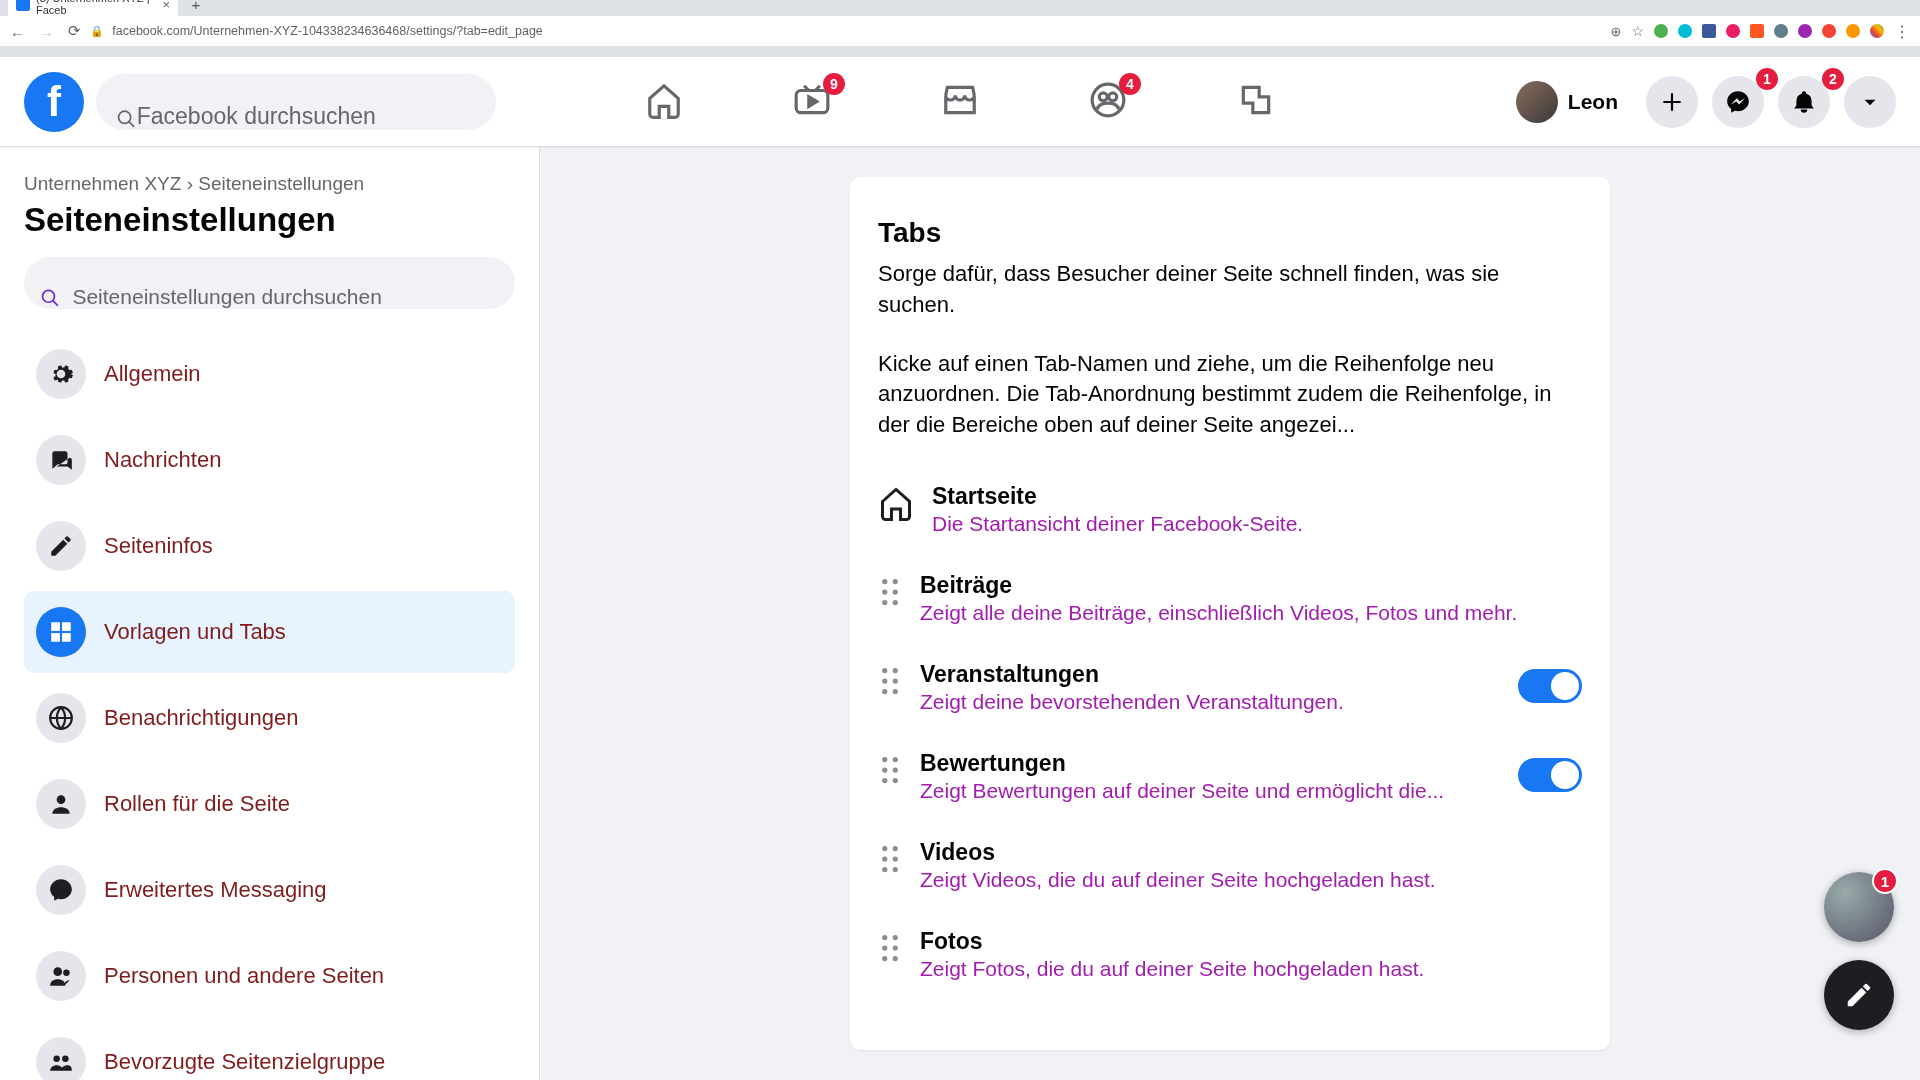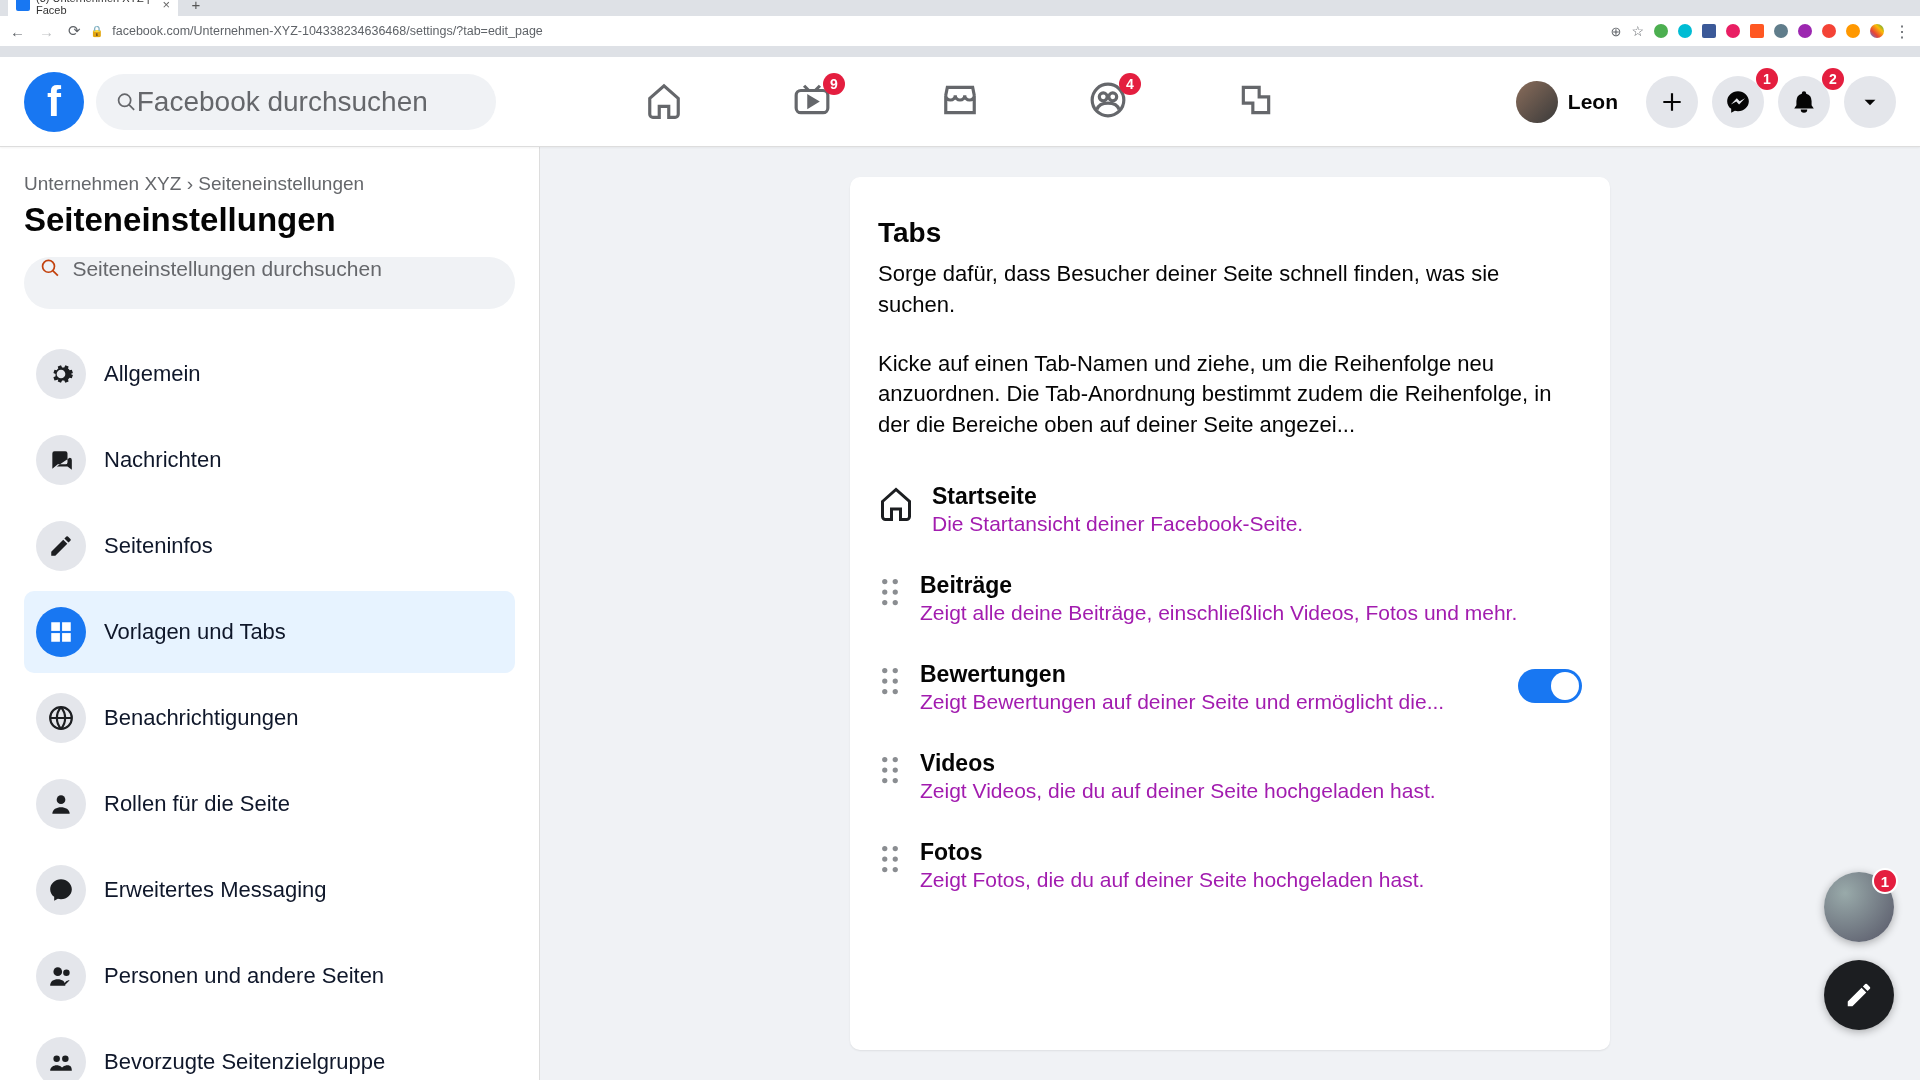--- a/index.html
+++ b/index.html
@@ -16,45 +16,45 @@
 .nav-icons { display: flex; gap: 14px; color: #5f6368; align-items: center; }
 .nav-icons span { font-size: 15px; cursor:pointer; }
 .url-box { flex: 1; display:flex; align-items:center; gap:8px; color:#5f6368; font-size: 12.5px; }
 .url-box .lock { font-size: 11px; }
 .ext-icons { display: flex; gap: 10px; align-items:center; }
 .ext-dot { width: 14px; height: 14px; border-radius: 50%; }
 
 
 .fb-top { height: 90px; background: #fff; border-bottom: 1px solid #ddd; display: flex; align-items: center; padding: 0 24px; position: relative; box-shadow: 0 1px 2px rgba(0,0,0,.05); }
 .fb-logo { width: 60px; height: 60px; border-radius: 50%; background: #1877f2; color:#fff; display:flex; align-items:center; justify-content:center; font-weight:bold; font-size:42px; flex-shrink:0; font-family: Arial; }
-.fb-search { margin-left: 12px; background: #f0f2f5; border-radius: 40px; height: 56px; width: 400px; display:flex; align-items:center; padding: 0 20px; color:#65676b; font-size: 28px; }
+.fb-search { margin-left: 12px; background: #f0f2f5; border-radius: 40px; height: 56px; width: 400px; display:flex; align-items:flex-end; padding: 0 20px; color:#65676b; font-size: 23px; }
 .center-nav { position:absolute; left:50%; transform:translateX(-50%); display:flex; gap: 110px; align-items:center; }
 .nav-item { position:relative; color:#65676b; cursor:pointer; }
 .nav-item svg { width: 38px; height: 38px; }
 .badge-red { position:absolute; top:-8px; right:-14px; background:#e41e3f; color:#fff; border-radius: 20px; min-width:22px; height:22px; font-size:14px; display:flex; align-items:center; justify-content:center; padding:0 6px; font-weight:600;}
 .right-nav { margin-left:auto; display:flex; align-items:center; gap: 14px; }
 .profile-chip { display:flex; align-items:center; gap:10px; padding: 6px 14px 6px 6px; border-radius: 30px; cursor:pointer; font-size:21px; font-weight:600; color:#050505; }
 .profile-chip .avatar { width:42px; height:42px; border-radius:50%; background: linear-gradient(135deg,#8a6d5b,#3a3a3a); }
 .circle-btn { width: 52px; height: 52px; border-radius: 50%; background:#e4e6eb; display:flex; align-items:center; justify-content:center; position:relative; cursor:pointer; color:#050505; }
 .circle-btn svg { width:26px; height:26px; }
 
 
 .main { display:flex; height: calc(100% - 57px - 90px); }
 .sidebar { width: 540px; border-right: 1px solid #ddd; padding: 26px 0 0 0; background:#fff; overflow-y:auto; }
 .sb-scroll { padding: 0 24px; }
 .breadcrumb { color:#65676b; font-size: 19px; margin-bottom: 6px; }
 .breadcrumb a { color:#65676b; text-decoration:none; }
 .sb-title { font-size: 33px; font-weight: 700; color:#050505; margin-bottom: 18px; }
-.sb-search { background:#f0f2f5; border-radius: 40px; height:52px; display:flex; align-items:flex-start; padding: 0 16px; gap:12px; color:#c2410c; font-size:21px; margin-bottom: 24px; }
+.sb-search { background:#f0f2f5; border-radius: 40px; height:52px; display:flex; align-items:flex-end; padding: 0 16px; gap:12px; color:#6d28d9; font-size:21px; margin-bottom: 24px; }
 .sb-item { display:flex; align-items:center; gap:18px; padding: 16px 12px; border-radius: 10px; cursor:pointer; margin-bottom:4px; }
 .sb-item .icon-wrap { width:50px; height:50px; border-radius:50%; background:#e4e6eb; display:flex; align-items:center; justify-content:center; flex-shrink:0; color:#1c1e21;}
 .sb-item .icon-wrap svg { width:26px; height:26px; }
 .sb-item.active { background:#e7f3ff; }
 .sb-item.active .icon-wrap { background:#1877f2; color:#fff; }
-.sb-label { font-size: 22px; font-weight:500; color:#0f172a; }
+.sb-label { font-size: 22px; font-weight:500; color:#7f1d1d; }
 
 .content-area { flex:1; background:#f0f2f5; display:flex; justify-content:center; padding: 30px 0; overflow-y:auto; }
 .card { background:#fff; border-radius: 10px; width: 760px; padding: 40px 28px; box-shadow: 0 1px 2px rgba(0,0,0,.08); }
 .card-title { font-size: 28px; font-weight:700; color:#050505; margin-bottom: 10px; }
 .card-desc { font-size: 22px; color:#050505; line-height:1.4; margin-bottom: 28px; }
 .card-desc2 { font-size: 22px; color:#050505; line-height:1.4; margin-bottom: 24px; }
 
 .tab-row { display:flex; align-items:flex-start; gap: 18px; padding: 18px 0; }
 .drag-handle { width:24px; color:#8a8d91; flex-shrink:0; margin-top:6px; display:flex; justify-content:center; }
 .drag-handle svg { width:18px; height:28px; }
@@ -311,68 +311,85 @@
               <circle cx="2" cy="14" r="1.5"></circle>
               <circle cx="8" cy="14" r="1.5"></circle>
             </svg>
           </div>
         <div class="tab-text">
           <div class="tab-name">Beiträge</div>
           <div class="tab-sub">Zeigt alle deine Beiträge, einschließlich Videos, Fotos und mehr.</div>
         </div>
       </div>
 
-
       <div class="tab-row">
         <div class="drag-handle">
             <svg viewBox="0 0 10 16" fill="currentColor">
               <circle cx="2" cy="2" r="1.5"></circle>
               <circle cx="8" cy="2" r="1.5"></circle>
               <circle cx="2" cy="8" r="1.5"></circle>
               <circle cx="8" cy="8" r="1.5"></circle>
               <circle cx="2" cy="14" r="1.5"></circle>
               <circle cx="8" cy="14" r="1.5"></circle>
             </svg>
           </div>
         <div class="tab-text">
-          <div class="tab-name">Bewertungen</div>
-          <div class="tab-sub">Zeigt Bewertungen auf deiner Seite und ermöglicht die...</div>
+          <div class="tab-name">Veranstaltungen</div>
+          <div class="tab-sub">Zeigt deine bevorstehenden Veranstaltungen.</div>
         </div>
         <div class="toggle"></div>
       </div>
 
       <div class="tab-row">
         <div class="drag-handle">
             <svg viewBox="0 0 10 16" fill="currentColor">
               <circle cx="2" cy="2" r="1.5"></circle>
               <circle cx="8" cy="2" r="1.5"></circle>
               <circle cx="2" cy="8" r="1.5"></circle>
               <circle cx="8" cy="8" r="1.5"></circle>
               <circle cx="2" cy="14" r="1.5"></circle>
               <circle cx="8" cy="14" r="1.5"></circle>
             </svg>
           </div>
         <div class="tab-text">
-          <div class="tab-name">Videos</div>
-          <div class="tab-sub">Zeigt Videos, die du auf deiner Seite hochgeladen hast.</div>
-        </div>
+          <div class="tab-name">Bewertungen</div>
+          <div class="tab-sub">Zeigt Bewertungen auf deiner Seite und ermöglicht die...</div>
+        </div>
+        <div class="toggle"></div>
       </div>
 
       <div class="tab-row">
         <div class="drag-handle">
             <svg viewBox="0 0 10 16" fill="currentColor">
               <circle cx="2" cy="2" r="1.5"></circle>
               <circle cx="8" cy="2" r="1.5"></circle>
               <circle cx="2" cy="8" r="1.5"></circle>
               <circle cx="8" cy="8" r="1.5"></circle>
               <circle cx="2" cy="14" r="1.5"></circle>
               <circle cx="8" cy="14" r="1.5"></circle>
             </svg>
           </div>
         <div class="tab-text">
+          <div class="tab-name">Videos</div>
+          <div class="tab-sub">Zeigt Videos, die du auf deiner Seite hochgeladen hast.</div>
+        </div>
+      </div>
+
+      <div class="tab-row">
+        <div class="drag-handle">
+            <svg viewBox="0 0 10 16" fill="currentColor">
+              <circle cx="2" cy="2" r="1.5"></circle>
+              <circle cx="8" cy="2" r="1.5"></circle>
+              <circle cx="2" cy="8" r="1.5"></circle>
+              <circle cx="8" cy="8" r="1.5"></circle>
+              <circle cx="2" cy="14" r="1.5"></circle>
+              <circle cx="8" cy="14" r="1.5"></circle>
+            </svg>
+          </div>
+        <div class="tab-text">
           <div class="tab-name">Fotos</div>
           <div class="tab-sub">Zeigt Fotos, die du auf deiner Seite hochgeladen hast.</div>
         </div>
       </div>
 
     </div>
   </div>
 </div>
 
 <div class="float-avatar">

